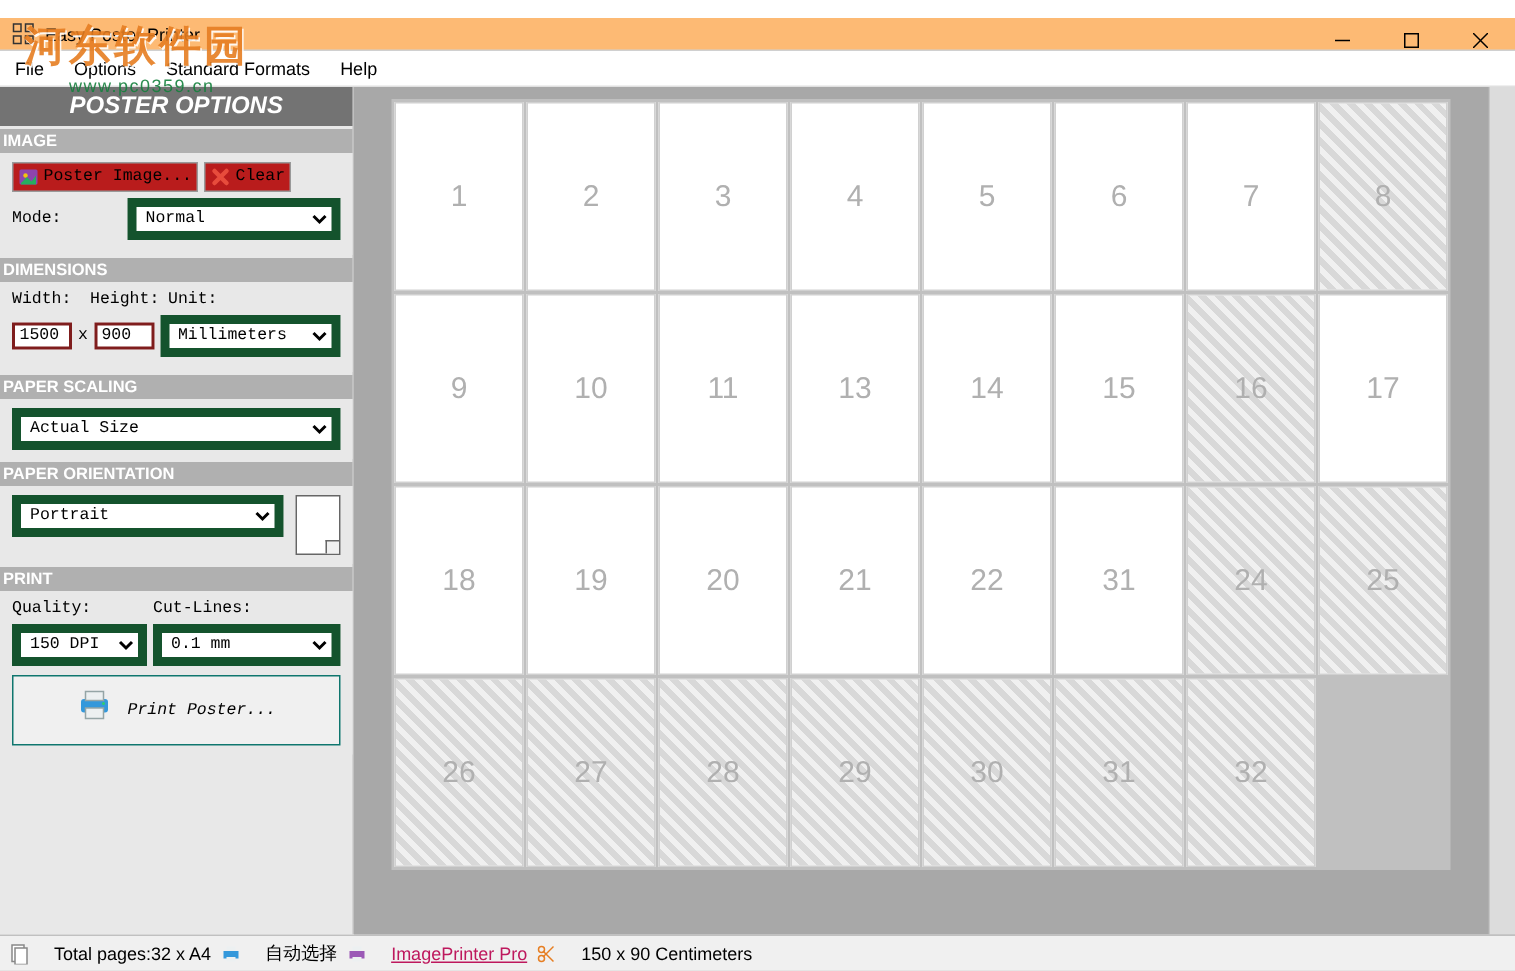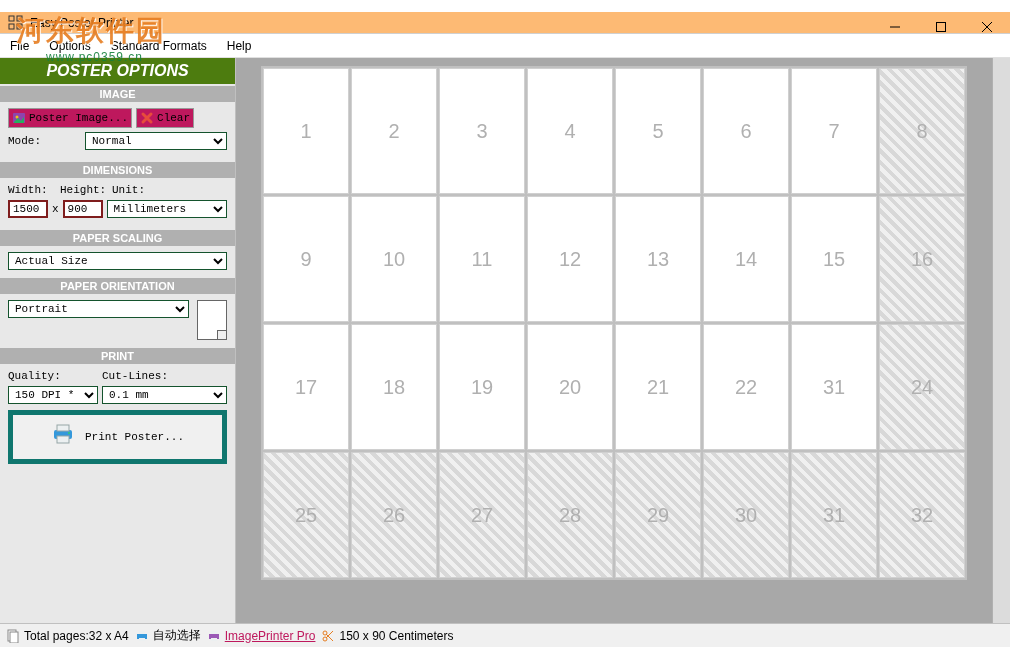--- a/index.html
+++ b/index.html
@@ -19,48 +19,48 @@
 
 .watermark { position: absolute; top: 12px; left: 16px; z-index: 100; pointer-events: none; opacity: 0.9; }
 .watermark .cn { font-size: 28px; font-weight: bold; color: #e67e22; text-shadow: 1px 1px 0 #fff; letter-spacing: 2px; }
 .watermark .url { font-size: 12px; color: #15803d; margin-left: 30px; letter-spacing: 1px; }
 
 
 .main { flex: 1; display: flex; min-height: 0; }
 
 
 .sidebar { width: 236px; background: #e8e8e8; display: flex; flex-direction: column; border-right: 1px solid #c0c0c0; }
-.sidebar-header { background: #4d7c0f; color: #fff; font-weight: bold; font-style: italic; font-size: 16px; text-align: center; padding: 4px; font-family: Arial, sans-serif; }
-.section-header { background: #b0b0b0; color: #fff; font-weight: bold; font-size: 11px; text-align: center; padding: 2px; margin-top: 2px; }
+.sidebar-header { background: #737373; color: #fff; font-weight: bold; font-style: italic; font-size: 16px; text-align: center; padding: 4px; font-family: Arial, sans-serif; }
+.section-header { background: #b0b0b0; color: #fff; font-weight: bold; font-size: 11px; padding: 2px; margin-top: 2px; }
 .section-body { padding: 6px 8px; background: #e8e8e8; }
 
 .row { display: flex; align-items: center; gap: 4px; margin-bottom: 4px; }
-.btn { background: #be185d; border: 1px solid #999; padding: 2px 3px; font-size: 11px; font-family: "Courier New", monospace; display: inline-flex; align-items: center; gap: 3px; cursor: pointer; }
+.btn { background: #b91c1c; border: 1px solid #999; padding: 2px 3px; font-size: 11px; font-family: "Courier New", monospace; display: inline-flex; align-items: center; gap: 3px; cursor: pointer; }
 .lbl { font-family: "Courier New", monospace; font-size: 11px; }
 .input-txt { border: 2px solid #7f1d1d; padding: 1px 3px; font-family: "Courier New", monospace; font-size: 11px; width: 40px; }
-.select { border: 1px solid #14532d; padding: 1px 2px; font-family: "Courier New", monospace; font-size: 11px; background: #fff; }
+.select { border: 6px solid #14532d; padding: 1px 2px; font-family: "Courier New", monospace; font-size: 11px; background: #fff; }
 
 .orient-box { display: flex; align-items: flex-start; gap: 8px; }
 .orient-preview { width: 30px; height: 40px; border: 1px solid #666; background: #fff; position: relative; }
 .orient-preview::after { content: ""; position: absolute; right: 0; bottom: 0; width: 8px; height: 8px; border-left: 1px solid #666; border-top: 1px solid #666; background: #f0f0f0; }
 
-.print-btn { width: 100%; padding: 8px; background: #f0f0f0; border: 5px solid #0f766e; display: flex; align-items: center; gap: 10px; justify-content: center; font-family: "Courier New", monospace; font-size: 11px; cursor: pointer; margin-top: 6px; }
+.print-btn { width: 100%; padding: 8px; background: #f0f0f0; border: 1px solid #0f766e; display: flex; align-items: center; gap: 10px; justify-content: center; font-family: "Courier New", monospace; font-size: 11px; cursor: pointer; margin-top: 6px; font-style: italic; }
 .printer-icon { font-size: 20px; }
 
 
 .preview-area { flex: 1; background: #a8a8a8; display: flex; overflow: hidden; position: relative; }
 .preview-scroll { flex: 1; overflow: auto; display: flex; align-items: flex-start; justify-content: center; padding: 8px 4px; }
 .poster-grid { display: grid; grid-template-columns: repeat(8, 86px); grid-template-rows: repeat(4, 126px); gap: 2px; background: #c0c0c0; padding: 2px; }
 .page-tile { background: #fff; border: 1px solid #d0d0d0; display: flex; align-items: center; justify-content: center; font-size: 20px; color: #b0b0b0; font-family: Arial, sans-serif; position: relative; }
 .page-tile.partial { background-image: repeating-linear-gradient(45deg, #f0f0f0 0, #f0f0f0 4px, #d8d8d8 4px, #d8d8d8 8px); }
 .vscroll { width: 18px; background: #dcdcdc; border-left: 1px solid #b0b0b0; }
 
 
 .statusbar { height: 24px; background: #f0f0f0; border-top: 1px solid #c0c0c0; display: flex; align-items: center; padding: 0 6px; gap: 6px; font-size: 12px; }
-.status-seg { display: flex; align-items: center; gap: 4px; text-align: center; }
+.status-seg { display: flex; align-items: center; gap: 16px; text-align: center; }
 .status-link { color: #be185d; text-decoration: underline; }
 .status-icon { width: 14px; height: 14px; display: inline-flex; align-items: center; justify-content: center; font-size: 12px; }
 
 .ico-sm { width: 14px; height: 14px; display: inline-block; }
 </style>
 </head>
 <body>
 
 <div class="titlebar">
   <span class="app-icon">
@@ -208,21 +208,20 @@
           <div class="page-tile">2</div>
           <div class="page-tile">3</div>
           <div class="page-tile">4</div>
           <div class="page-tile">5</div>
           <div class="page-tile">6</div>
           <div class="page-tile">7</div>
           <div class="page-tile partial">8</div>
           <div class="page-tile">9</div>
           <div class="page-tile">10</div>
           <div class="page-tile">11</div>
-          <div class="page-tile">12</div>
           <div class="page-tile">13</div>
           <div class="page-tile">14</div>
           <div class="page-tile">15</div>
           <div class="page-tile partial">16</div>
           <div class="page-tile">17</div>
           <div class="page-tile">18</div>
           <div class="page-tile">19</div>
           <div class="page-tile">20</div>
           <div class="page-tile">21</div>
           <div class="page-tile">22</div>

